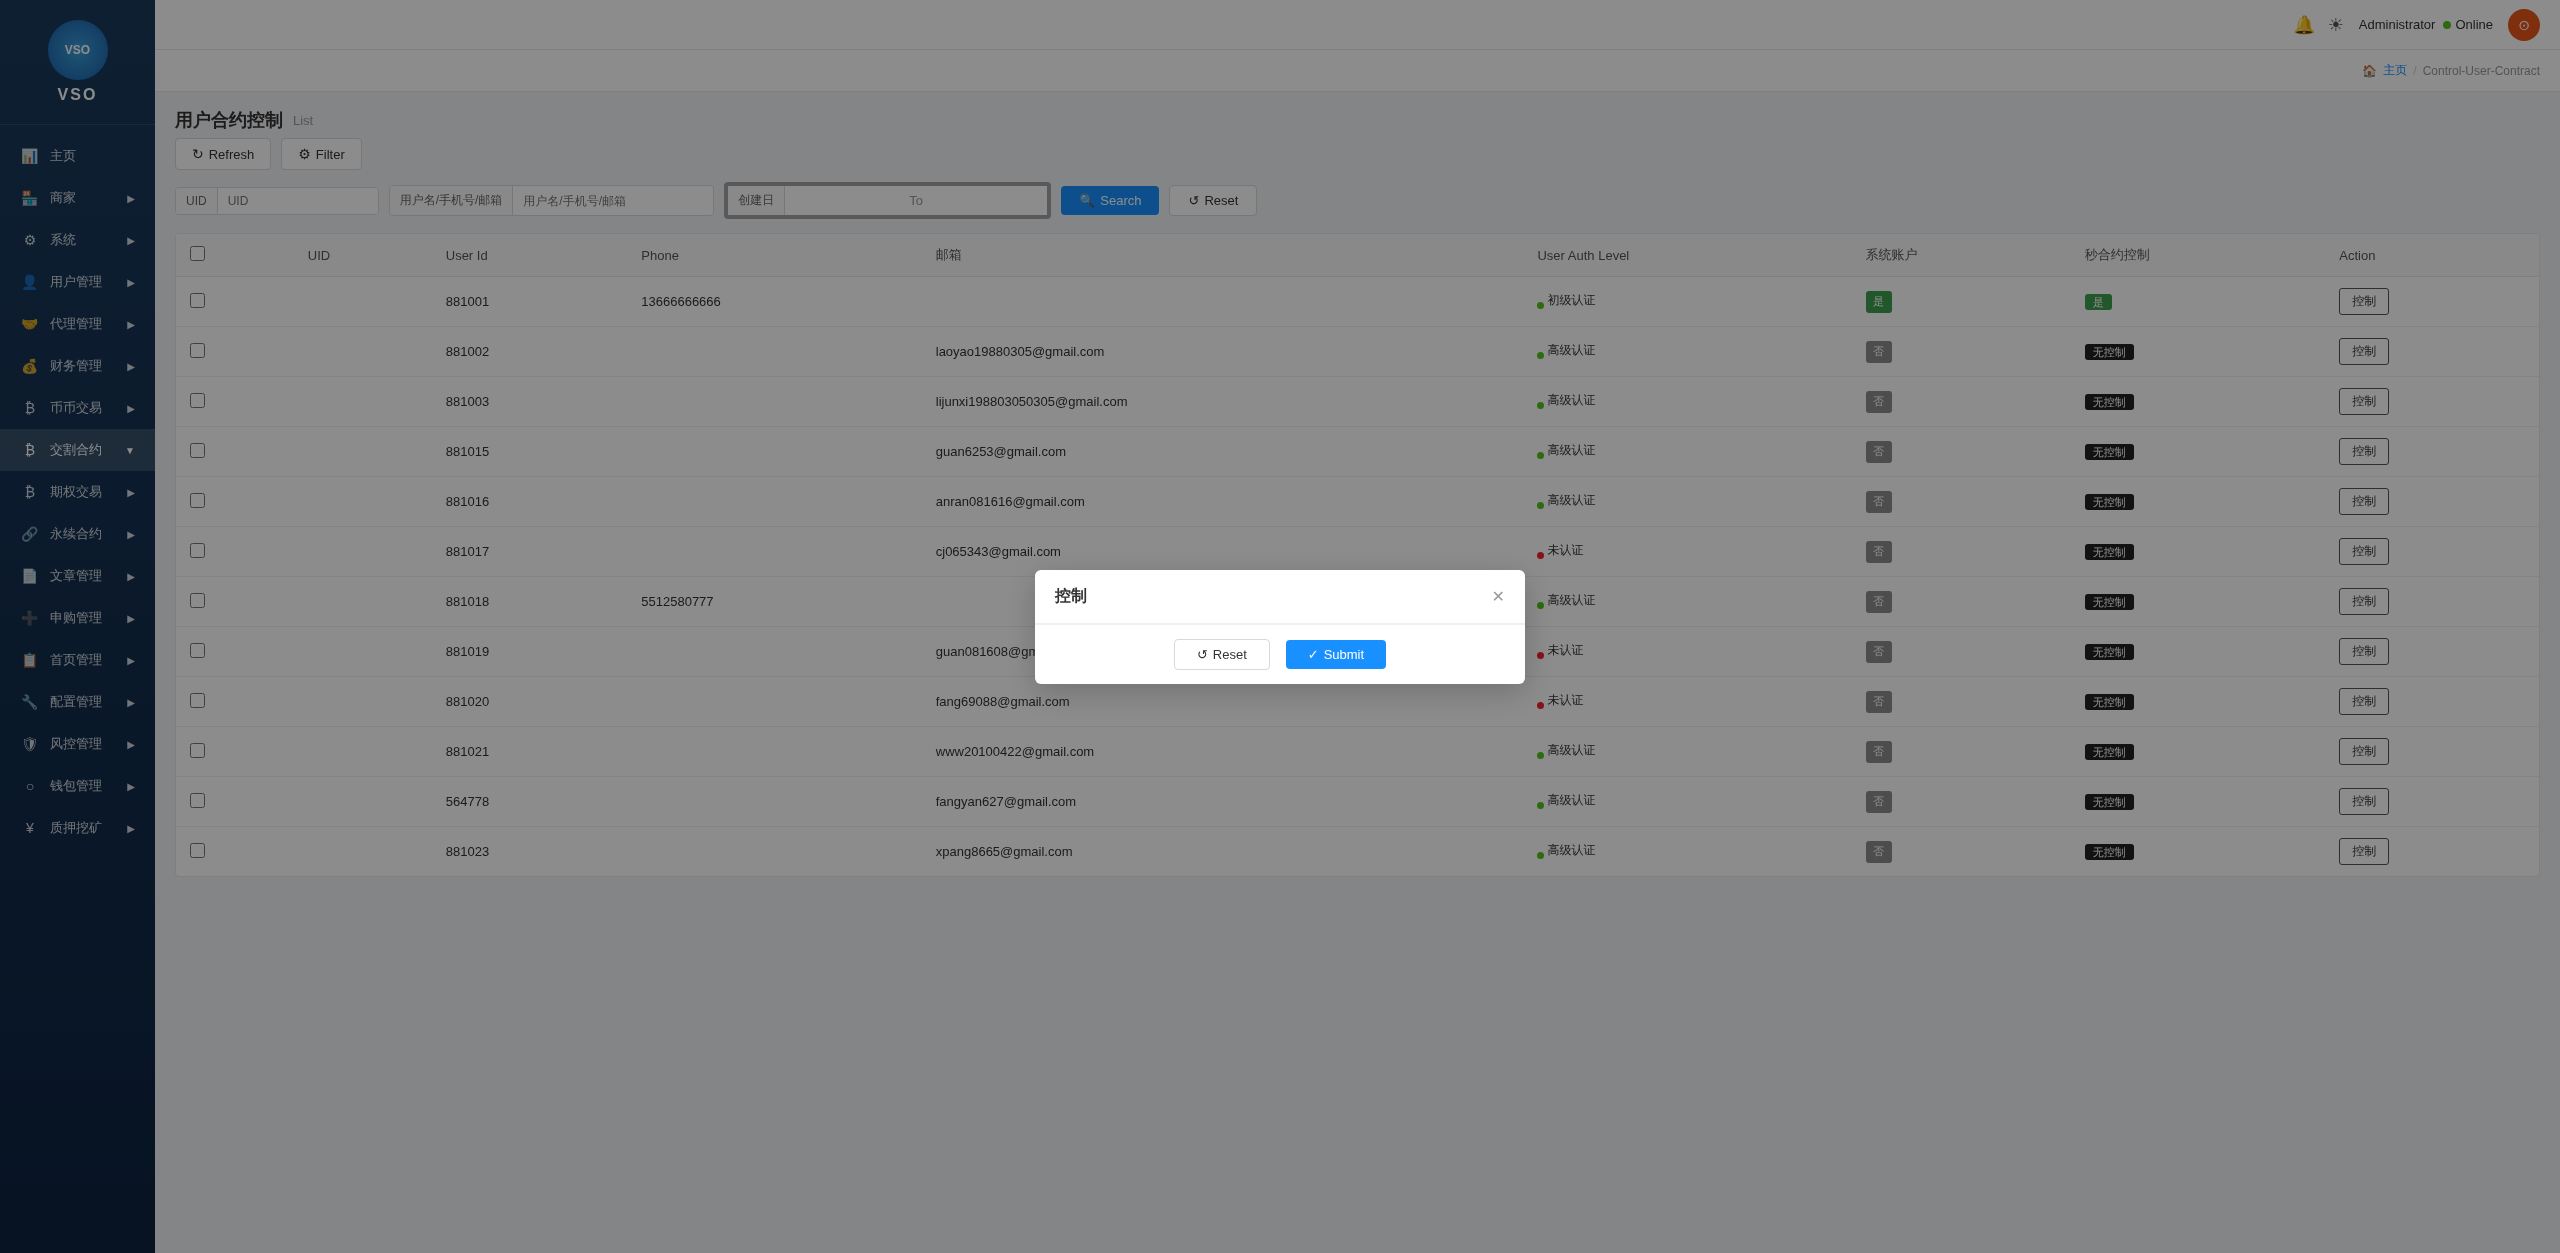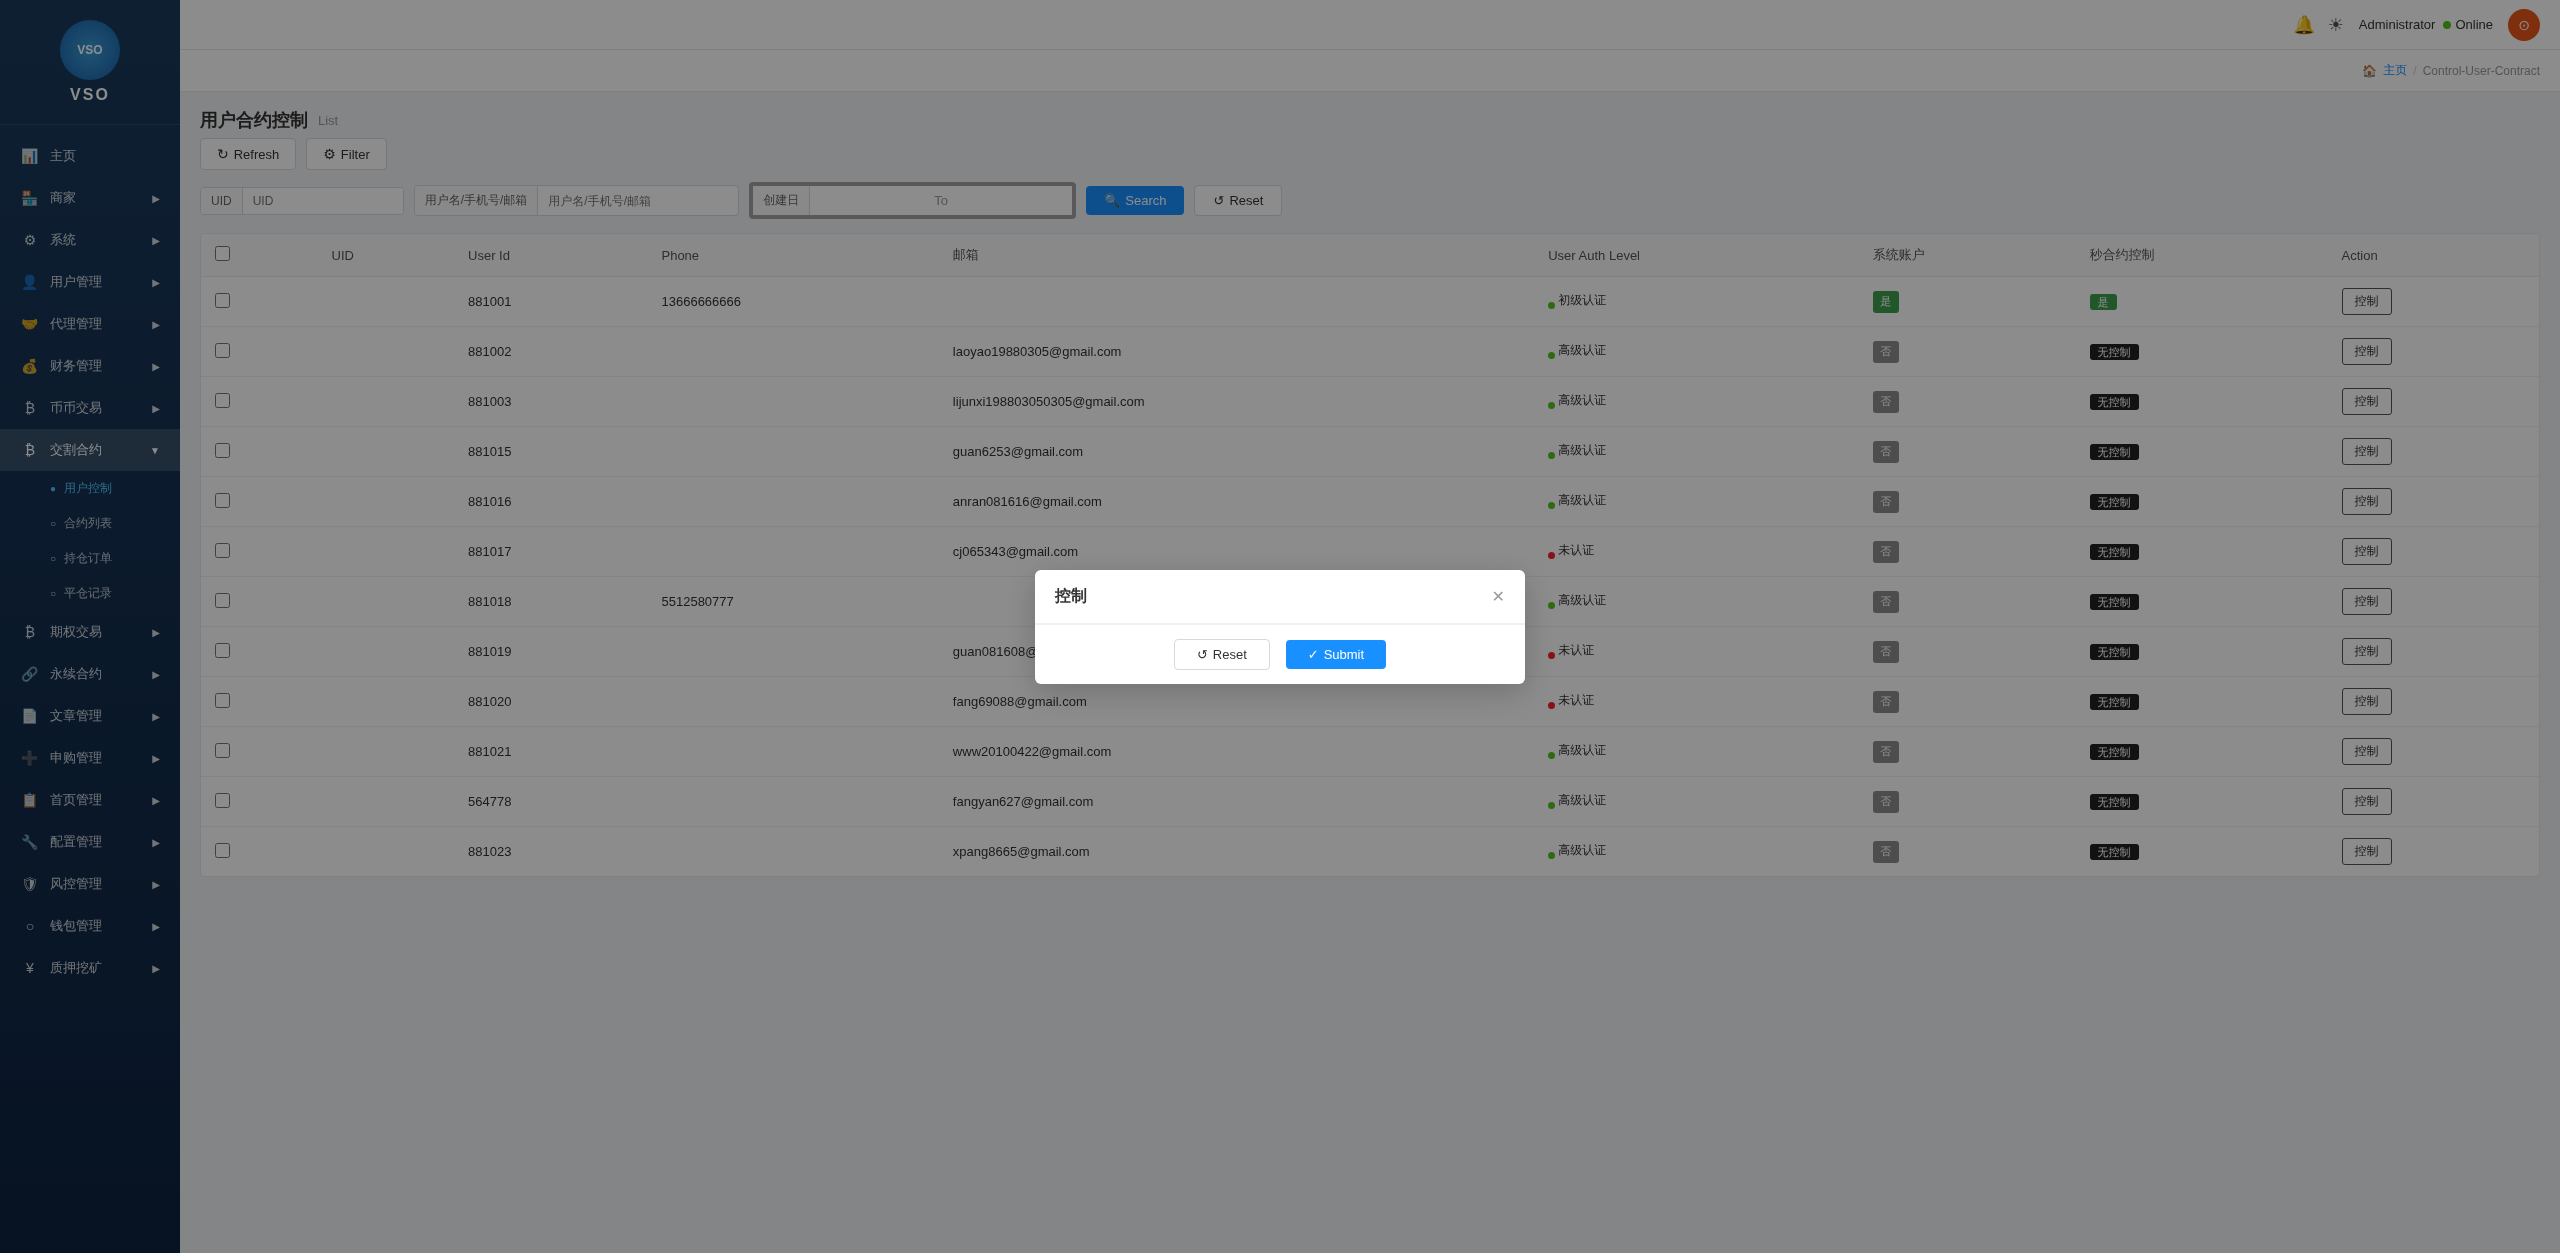--- a/index.html
+++ b/index.html
@@ -1,20 +1,20 @@
 <!DOCTYPE html>
 <html><head>
   <meta charset="utf-8">
   <style>
     * { box-sizing: border-box; margin: 0; padding: 0; }
     body { font-family: 'Microsoft YaHei', Arial, sans-serif; font-size: 13px; background: #f0f2f5; color: #333; overflow: hidden; }
 
     
     .app-wrapper { display: flex; height: 1253px; width: 2560px; }
-    .sidebar { width: 180px; background: linear-gradient(180deg, #1a3a5c 0%, #0d2340 100%); color: #fff; flex-shrink: 0; display: flex; flex-direction: column; }
+    .sidebar { width: 155px; background: linear-gradient(180deg, #1a3a5c 0%, #0d2340 100%); color: #fff; flex-shrink: 0; display: flex; flex-direction: column; }
     .main-area { flex: 1; display: flex; flex-direction: column; }
 
     
     .top-bar { height: 50px; background: #fff; display: flex; align-items: center; justify-content: flex-end; padding: 0 20px; border-bottom: 1px solid #e8e8e8; gap: 15px; }
     .top-bar-icons { display: flex; align-items: center; gap: 12px; }
     .top-bar-user { display: flex; align-items: center; gap: 8px; font-size: 13px; }
     .online-dot { width: 8px; height: 8px; background: #52c41a; border-radius: 50%; display: inline-block; }
     .user-avatar { width: 32px; height: 32px; background: #e8541a; border-radius: 50%; display: flex; align-items: center; justify-content: center; color: #fff; font-size: 14px; }
 
     
@@ -134,34 +134,20 @@
       </div>
       <div class="nav-item">
         <span class="icon">₿</span>
         <span>币币交易</span>
         <span class="arrow">▶</span>
       </div>
       <div class="nav-item active">
         <span class="icon">₿</span>
         <span>交割合约</span>
         <span class="arrow">▼</span>
-      </div>
-      <div class="nav-sub">
-        <div class="nav-sub-item active">
-          <span>用户控制</span>
-        </div>
-        <div class="nav-sub-item">
-          <span>合约列表</span>
-        </div>
-        <div class="nav-sub-item">
-          <span>持仓订单</span>
-        </div>
-        <div class="nav-sub-item">
-          <span>平仓记录</span>
-        </div>
       </div>
       <div class="nav-item">
         <span class="icon">₿</span>
         <span>期权交易</span>
         <span class="arrow">▶</span>
       </div>
       <div class="nav-item">
         <span class="icon">🔗</span>
         <span>永续合约</span>
         <span class="arrow">▶</span>

